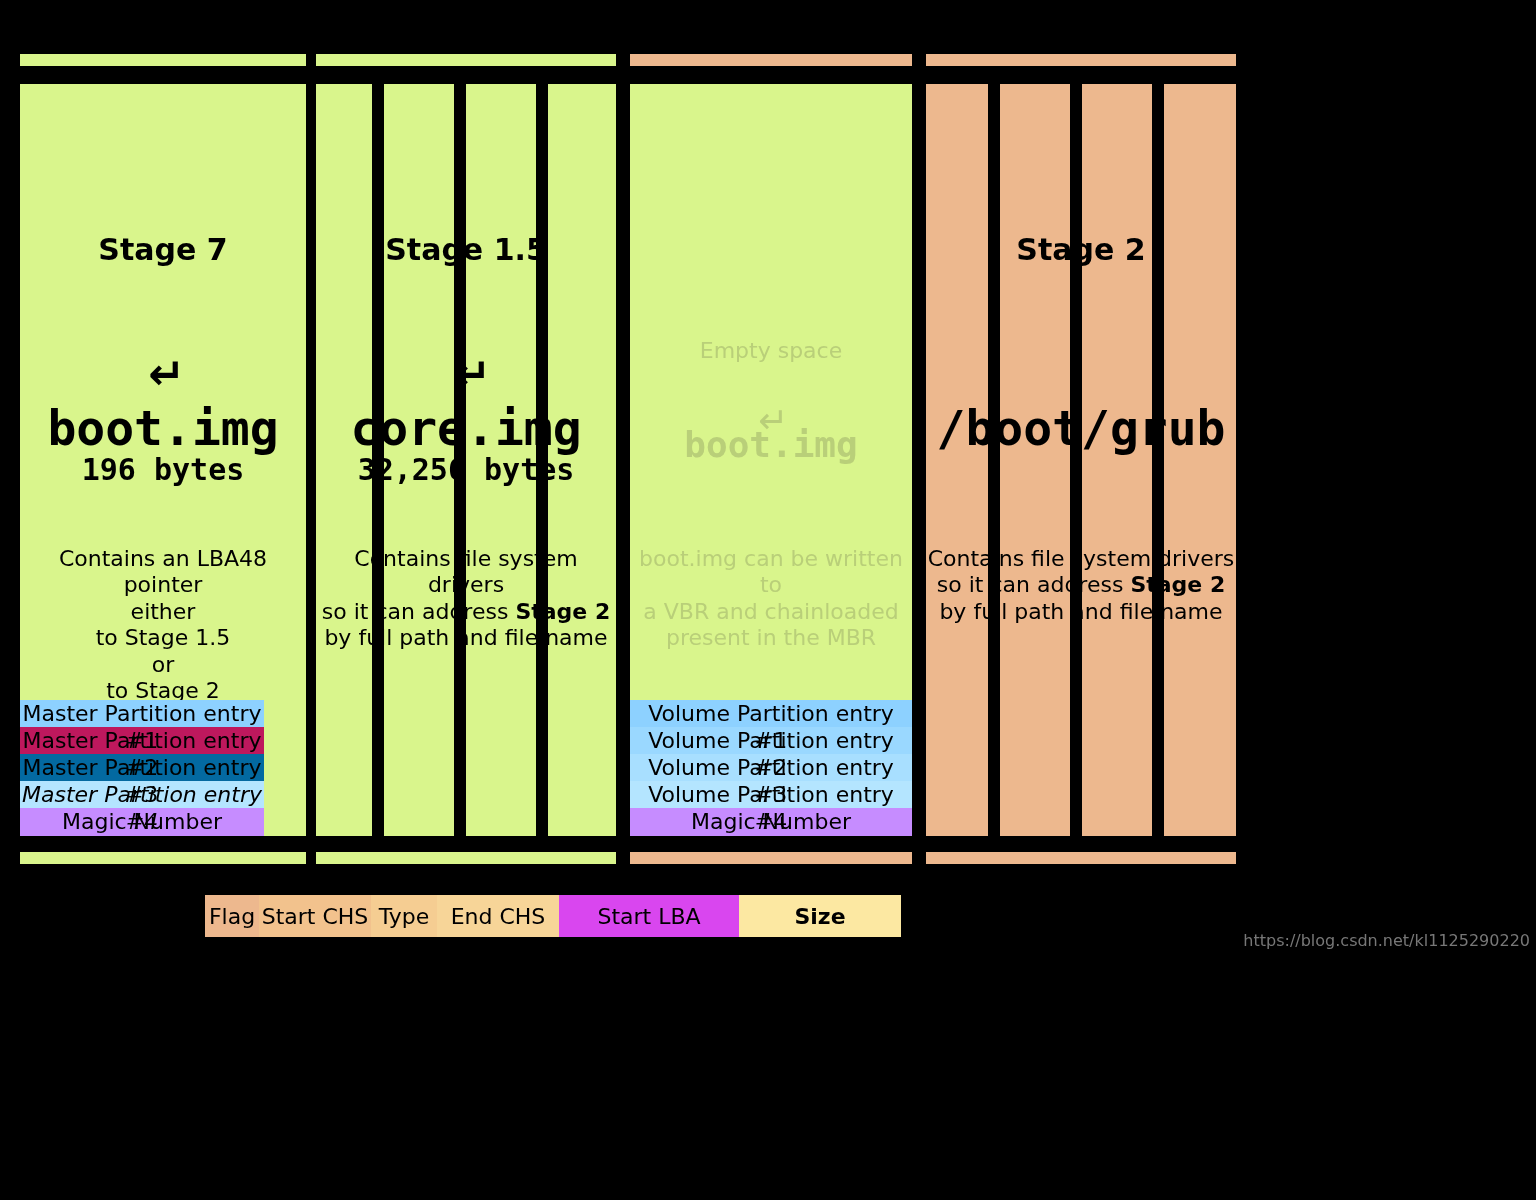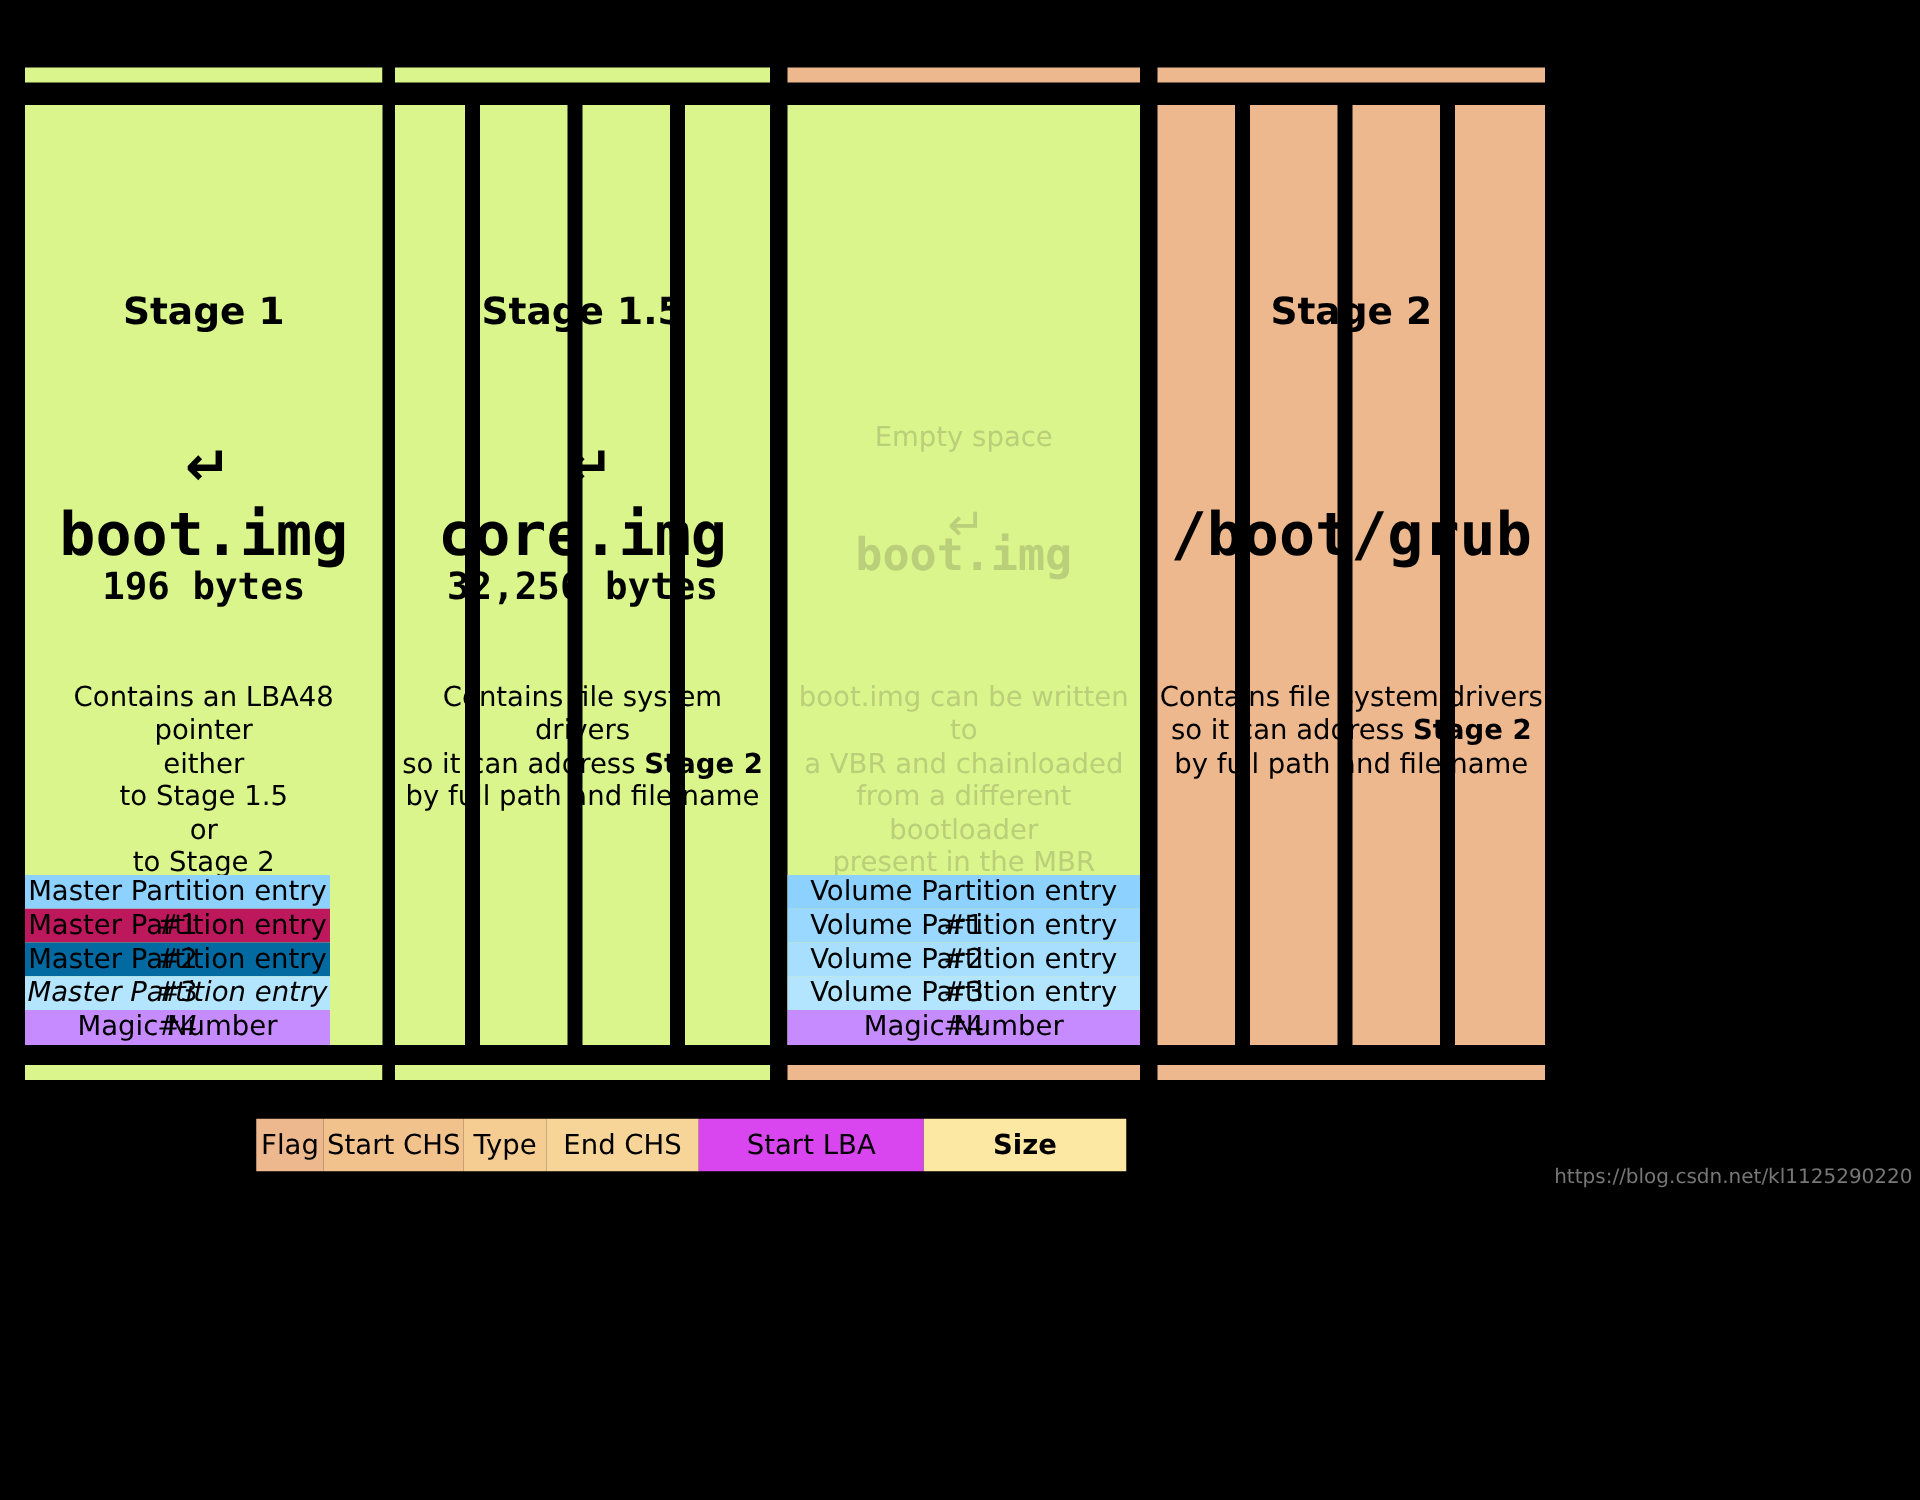--- a/index.html
+++ b/index.html
@@ -37,21 +37,21 @@
   <div style="width:286px;background:#d9f58c;"></div>
   <div style="width:10px;background:#000;"></div>
   <div style="width:300px;background:#d9f58c;"></div>
   <div style="width:14px;background:#000;"></div>
   <div style="width:282px;background:#edb88e;"></div>
   <div style="width:14px;background:#000;"></div>
   <div style="width:310px;background:#edb88e;"></div>
 </div>
 
 <div class="block green" style="left:20px;width:286px;">
-  <div class="stage-hdr" style="left:0;width:286px;">Stage 1</div>
+  <div class="stage-hdr" style="left:0;width:286px;">Stage 7</div>
 
   <div class="arrow-img" style="left:128px;top:264px;font-size:44px;font-weight:bold;">↵</div>
   <div class="mono title-big" style="position:absolute;left:0;width:286px;top:316px;text-align:center;">boot.img</div>
   <div class="mono title-sub" style="position:absolute;left:0;width:286px;top:368px;text-align:center;">196 bytes</div>
   <div style="position:absolute;left:0;width:286px;top:462px;">
     <div class="desc">Contains an LBA48 pointer</div>
     <div class="desc">either</div>
     <div class="desc">to Stage 1.5</div>
     <div class="desc">or</div>
     <div class="desc">to Stage 2</div>
@@ -81,21 +81,20 @@
 <div class="vstrip" style="left:454px;"></div>
 <div class="vstrip" style="left:536px;"></div>
 
 <div class="block green" style="left:630px;width:282px;">
   <div style="position:absolute;left:0;width:282px;top:254px;text-align:center;font-size:22px;" class="faded">Empty space</div>
   <div class="arrow-img faded" style="left:128px;top:316px;font-size:36px;">↵</div>
   <div class="mono faded" style="position:absolute;left:0;width:282px;top:340px;text-align:center;font-size:36px;">boot.img</div>
   <div style="position:absolute;left:0;width:282px;top:462px;">
     <div class="desc faded">boot.img can be written to</div>
     <div class="desc faded">a VBR and chainloaded</div>
-    <div class="desc faded">from a different bootloader</div>
     <div class="desc faded">present in the MBR</div>
   </div>
   <div style="position:absolute;left:0;bottom:0;width:282px;">
     <div class="part-entry" style="background:#8dd1ff;">Volume Partition entry #1</div>
     <div class="part-entry" style="background:#9ad8ff;">Volume Partition entry #2</div>
     <div class="part-entry" style="background:#a8dfff;">Volume Partition entry #3</div>
     <div class="part-entry" style="background:#b4e5ff;">Volume Partition entry #4</div>
     <div class="magic">Magic Number</div>
   </div>
 </div>

